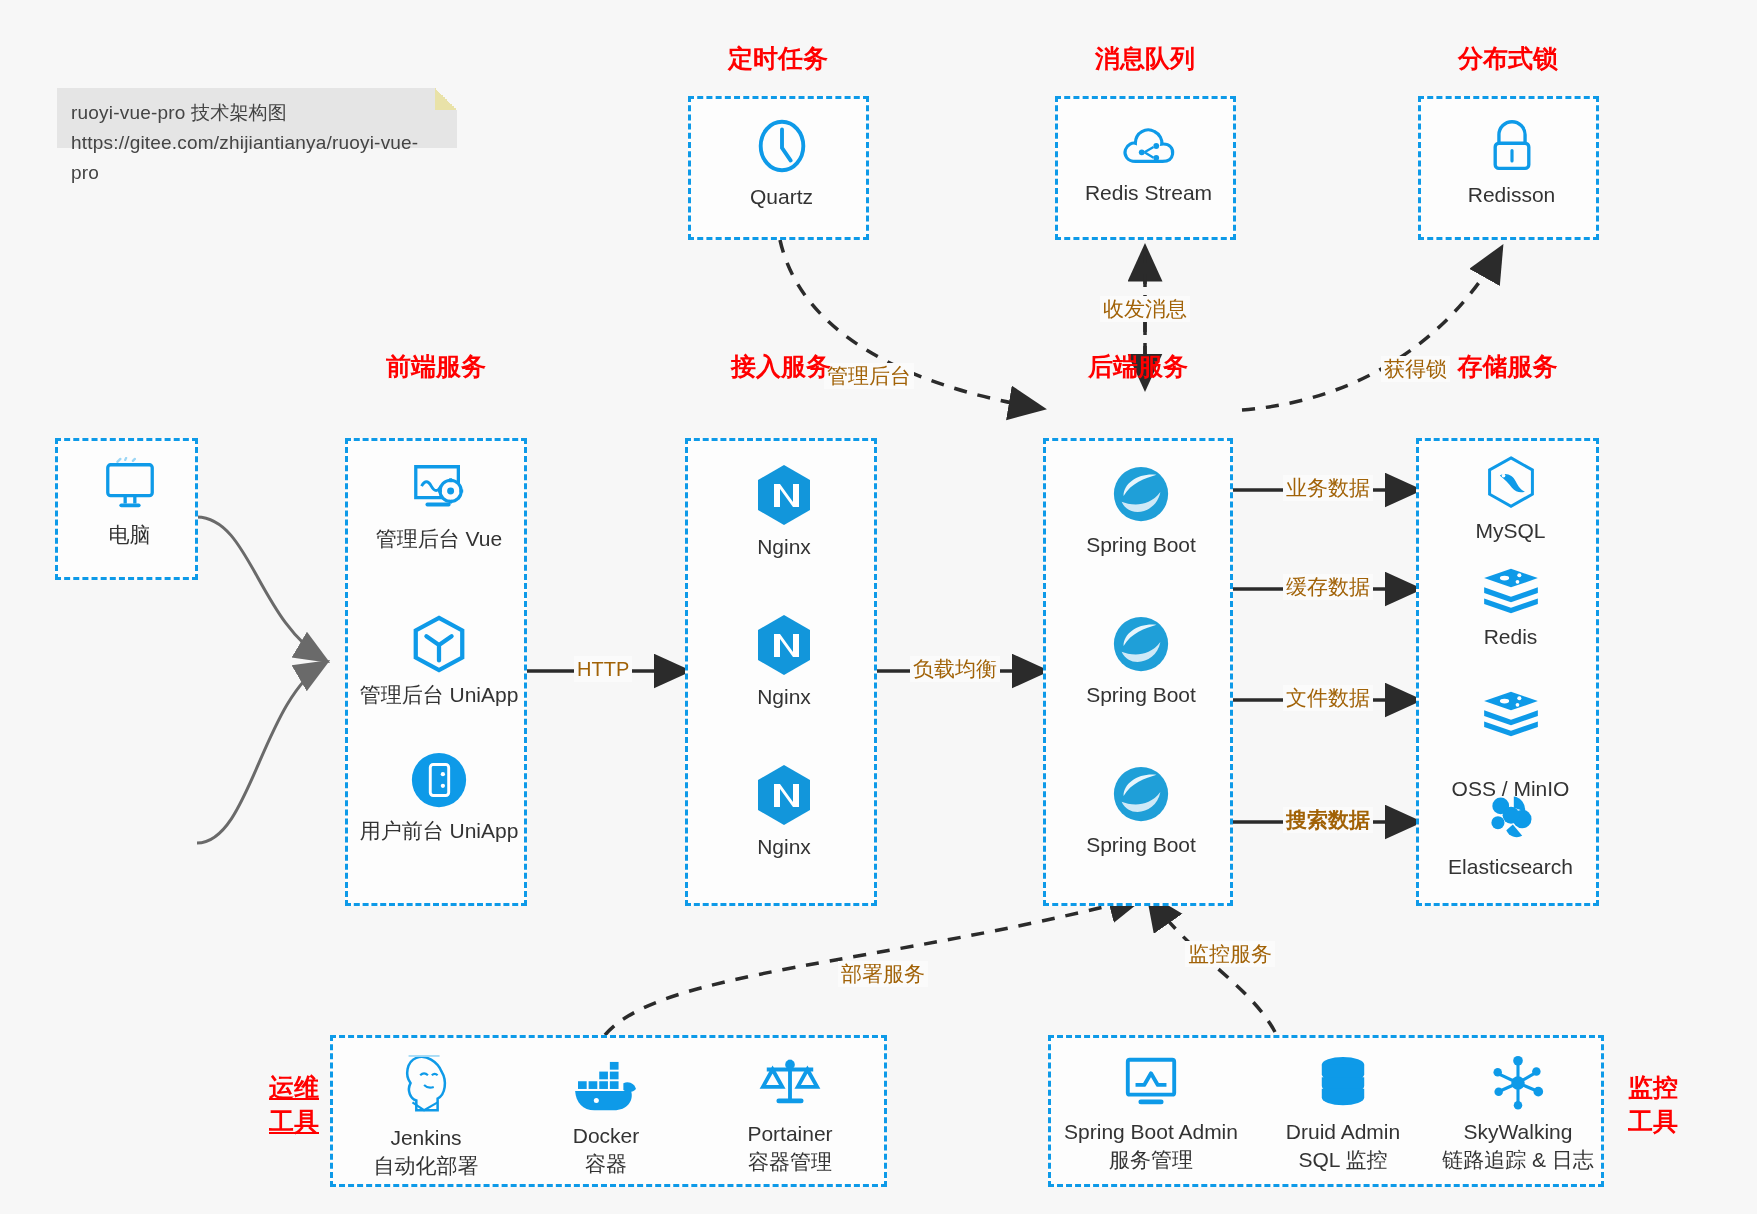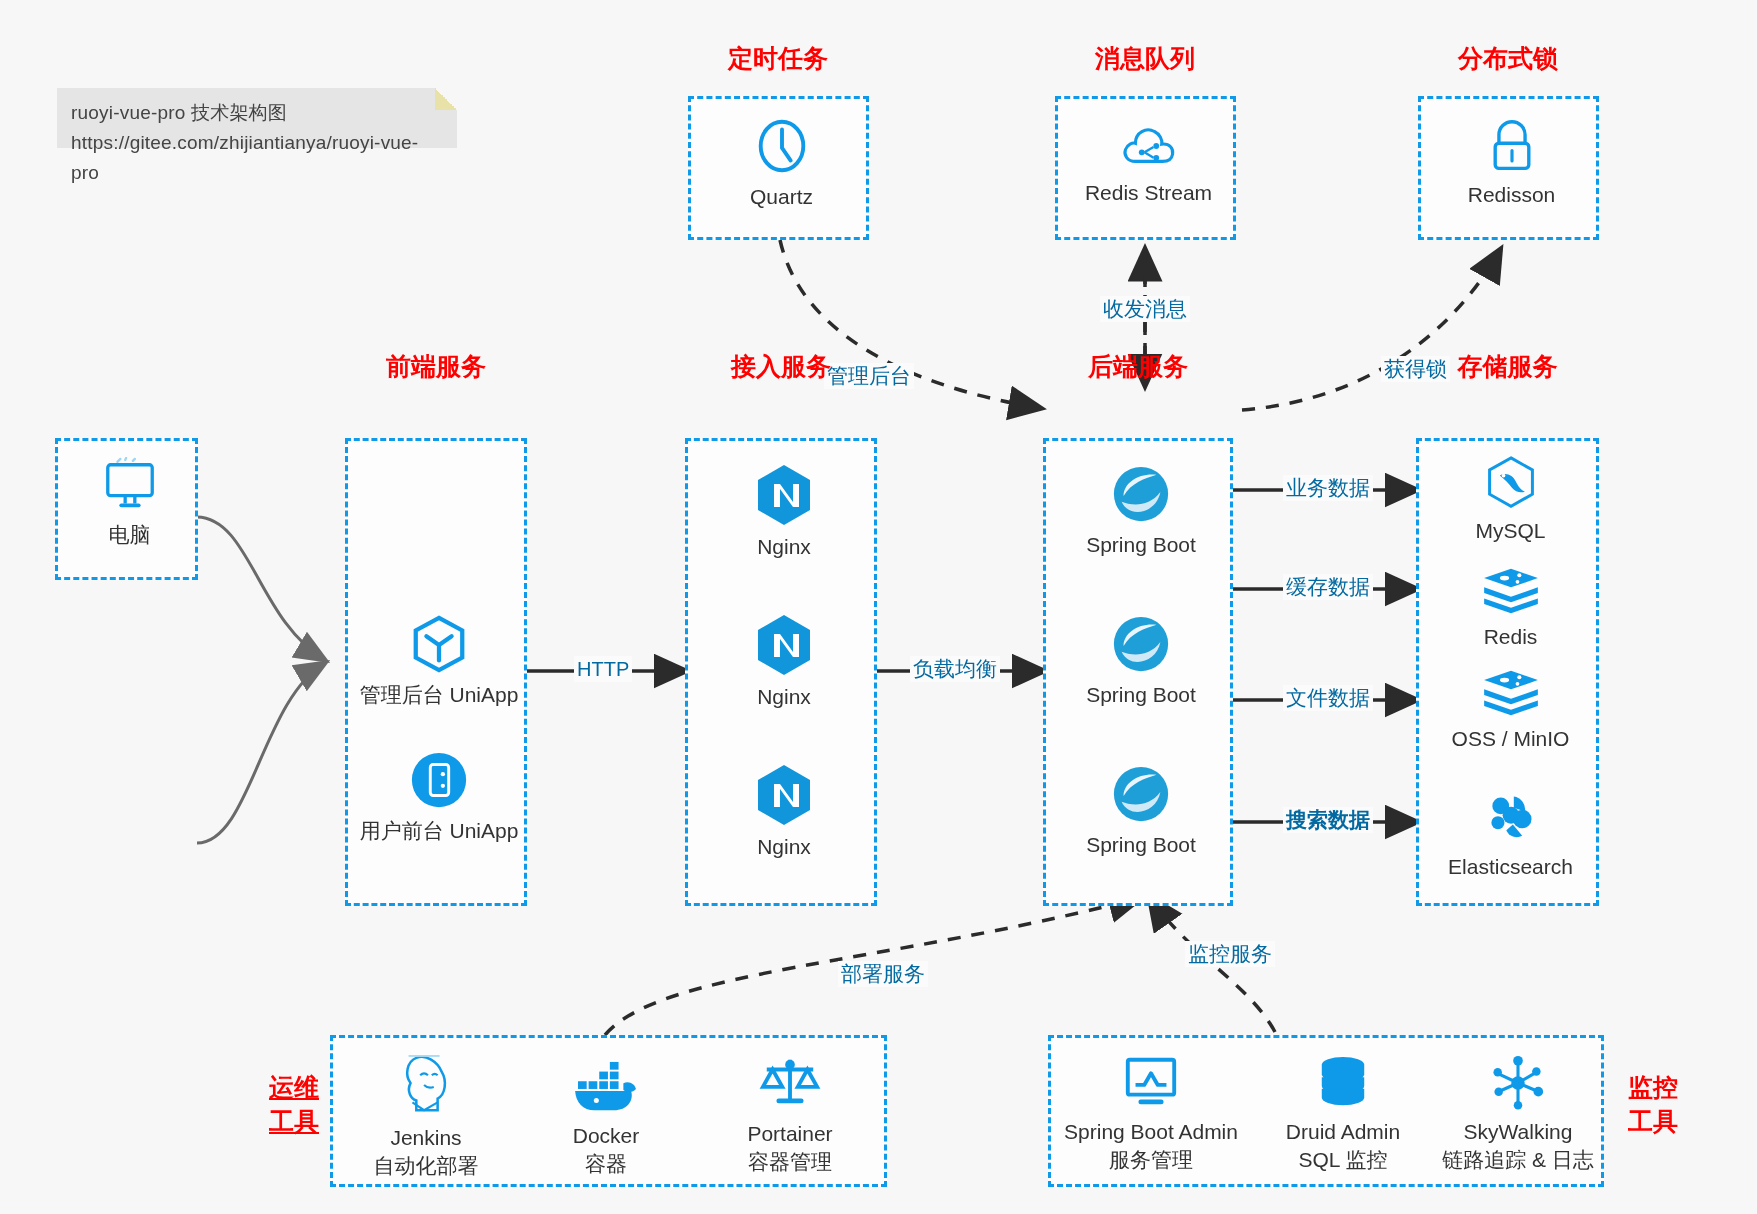--- a/index.html
+++ b/index.html
@@ -41,21 +41,21 @@
 
   
   .node{position:absolute;display:flex;flex-direction:column;align-items:center;justify-content:flex-start;}
   .node .cap{font-size:21px;color:#333;margin-top:6px;white-space:nowrap;text-align:center;line-height:27px;}
   .node .cap2{font-size:21px;color:#333;white-space:nowrap;text-align:center;line-height:29px;}
   .ico{display:block;}
 
   
   .elabel{
     position:absolute;background:#fbfbfb;
-    font-size:20px;color:#0369a1;padding:0 3px;white-space:nowrap;
+    font-size:20px;color:#a16207;padding:0 3px;white-space:nowrap;
     line-height:26px;
   }
   .elabel.cn{font-size:21px;}
 </style>
 </head>
 <body>
 
 <div id="canvas">
 
   <div class="note">
@@ -173,20 +173,33 @@
         <rect x="20" y="48" width="22" height="4" rx="2" fill="#0e9ae8"></rect>
         <path d="M18 5 l3 -3 M26 3 l1 -2 M34 4 l2 -2" stroke="#9bd6f5" stroke-width="2.4" stroke-linecap="round"></path>
       </svg>
       <div class="cap">电脑</div>
     </div>
   </div>
 
 
   <div class="grp-title" style="left:345px;top:350px;width:182px;">前端服务</div>
   <div class="grp" style="left:345px;top:438px;width:182px;height:468px;">
+    <div class="node" style="left:0;top:18px;width:182px;">
+      <svg class="ico" width="62" height="60" viewBox="0 0 64 62">
+        <path d="M8 8 h44 v32 h-44 z" fill="none" stroke="#0e9ae8" stroke-width="3.4"></path>
+        <path d="M14 28 q5 -9 10 0 q5 9 10 0" fill="none" stroke="#0e9ae8" stroke-width="3"></path>
+        <rect x="18" y="45" width="26" height="4" rx="2" fill="#0e9ae8"></rect>
+        <circle cx="44" cy="33" r="11" fill="#fdfdfd" stroke="#0e9ae8" stroke-width="3.2"></circle>
+        <circle cx="44" cy="33" r="3.6" fill="#0e9ae8"></circle>
+        <g stroke="#0e9ae8" stroke-width="3">
+            <path d="M44 20 v4 M44 42 v4 M31 33 h4 M53 33 h4"></path>
+          </g>
+      </svg>
+      <div class="cap">管理后台 Vue</div>
+    </div>
     <div class="node" style="left:0;top:172px;width:182px;">
       <svg class="ico" width="62" height="62" viewBox="0 0 64 64">
         <path d="M32 5 L56 18 L56 46 L32 59 L8 46 L8 18 Z" fill="none" stroke="#0e9ae8" stroke-width="4.4"></path>
         <path d="M32 33 L32 49 M32 33 L19 24 M32 33 L45 24" fill="none" stroke="#0e9ae8" stroke-width="4.4" stroke-linecap="round"></path>
       </svg>
       <div class="cap">管理后台 UniApp</div>
     </div>
     <div class="node" style="left:0;top:308px;width:182px;">
       <svg class="ico" width="62" height="62" viewBox="0 0 64 64">
         <circle cx="32" cy="32" r="28" fill="#0e9ae8"></circle>
@@ -265,21 +278,21 @@
       <svg class="ico" width="58" height="50" viewBox="0 0 62 54">
         <path d="M31 2 L60 12 L31 22 L2 12 Z" fill="#0e9ae8"></path>
         <path d="M2 22 L31 32 L60 22 L60 28 L31 38 L2 28 Z" fill="#0e9ae8"></path>
         <path d="M2 34 L31 44 L60 34 L60 40 L31 50 L2 40 Z" fill="#0e9ae8"></path>
         <ellipse cx="24" cy="12" rx="5" ry="2.6" fill="#fff"></ellipse>
         <circle cx="40" cy="9" r="2.2" fill="#fff"></circle>
         <circle cx="38" cy="16" r="2" fill="#fff"></circle>
       </svg>
       <div class="cap">Redis</div>
     </div>
-    <div class="node" style="left:0;top:228px;width:183px;">
+    <div class="node" style="left:0;top:249px;width:183px;gap:29px;">
       <svg class="ico" width="58" height="50" viewBox="0 0 62 54">
         <path d="M31 2 L60 12 L31 22 L2 12 Z" fill="#0e9ae8"></path>
         <path d="M2 22 L31 32 L60 22 L60 28 L31 38 L2 28 Z" fill="#0e9ae8"></path>
         <path d="M2 34 L31 44 L60 34 L60 40 L31 50 L2 40 Z" fill="#0e9ae8"></path>
         <ellipse cx="24" cy="12" rx="5" ry="2.6" fill="#fff"></ellipse>
         <circle cx="40" cy="9" r="2.2" fill="#fff"></circle>
         <circle cx="38" cy="16" r="2" fill="#fff"></circle>
       </svg>
       <div class="cap">OSS / MinIO</div>
     </div>

